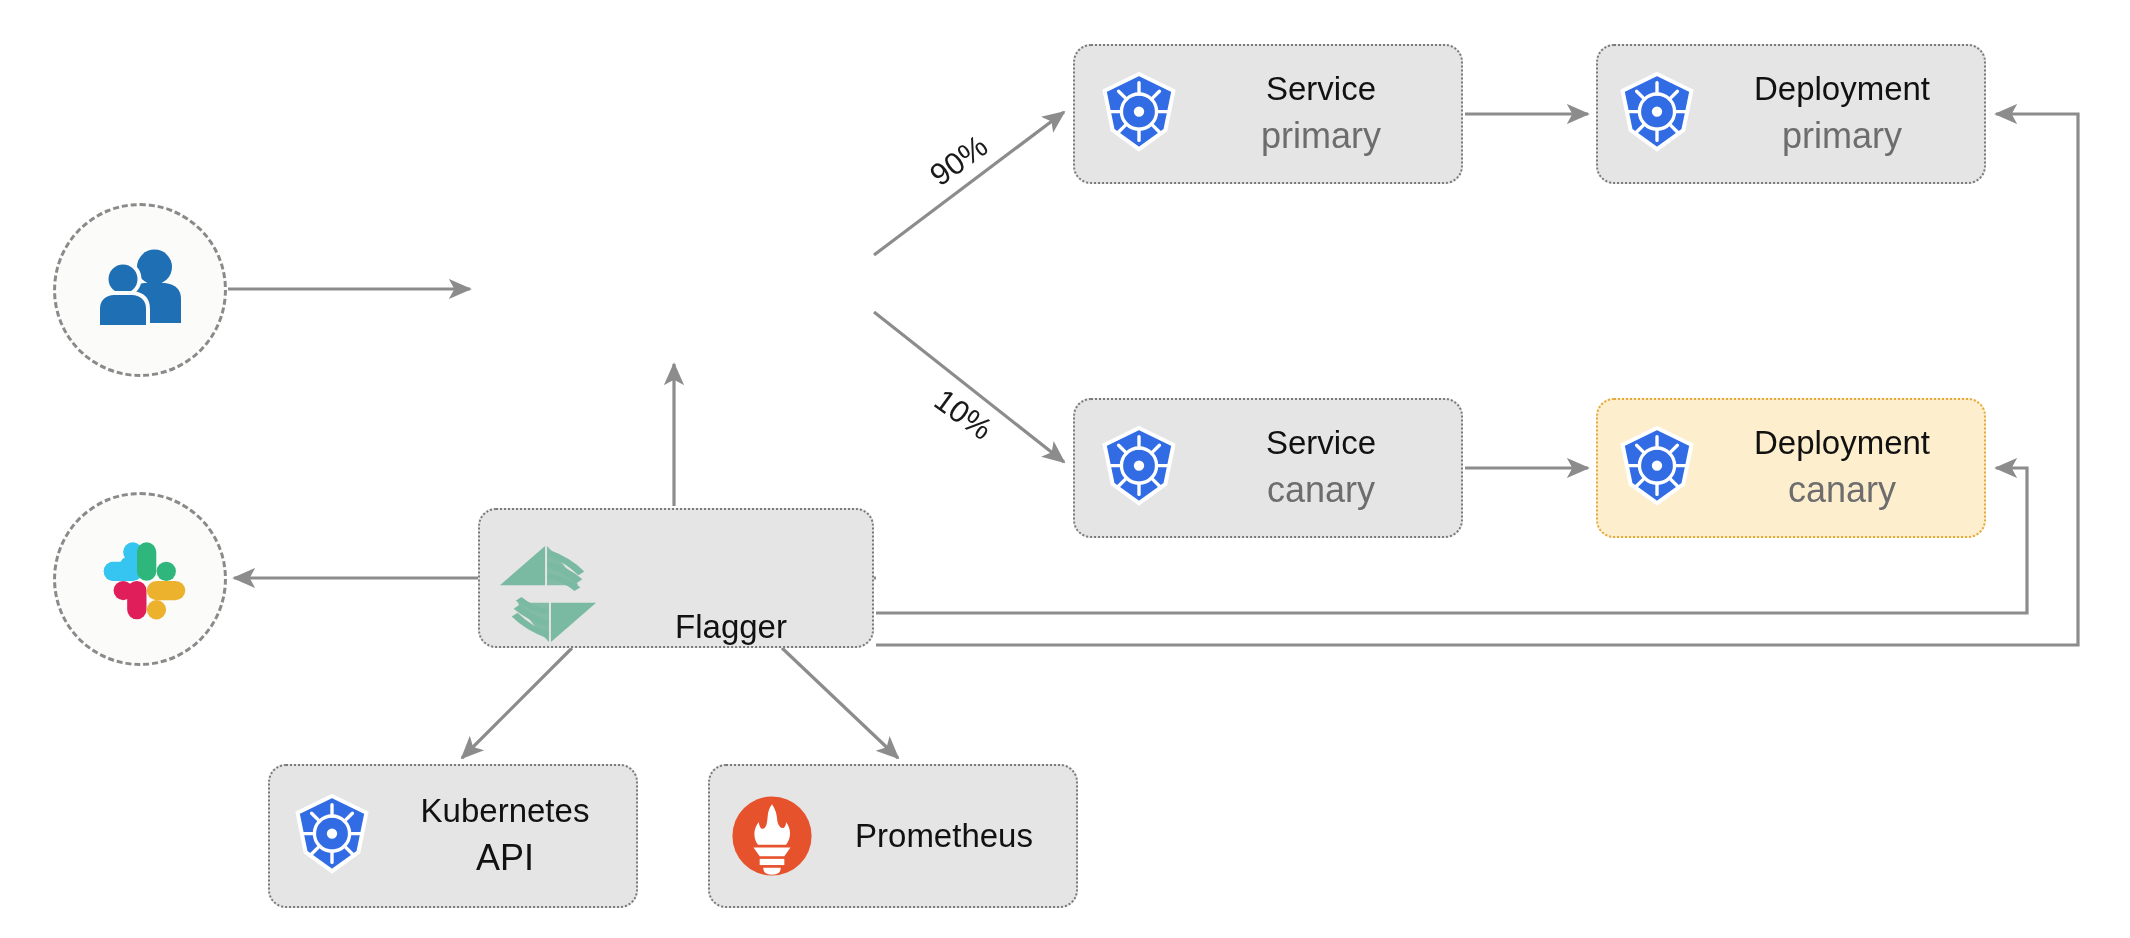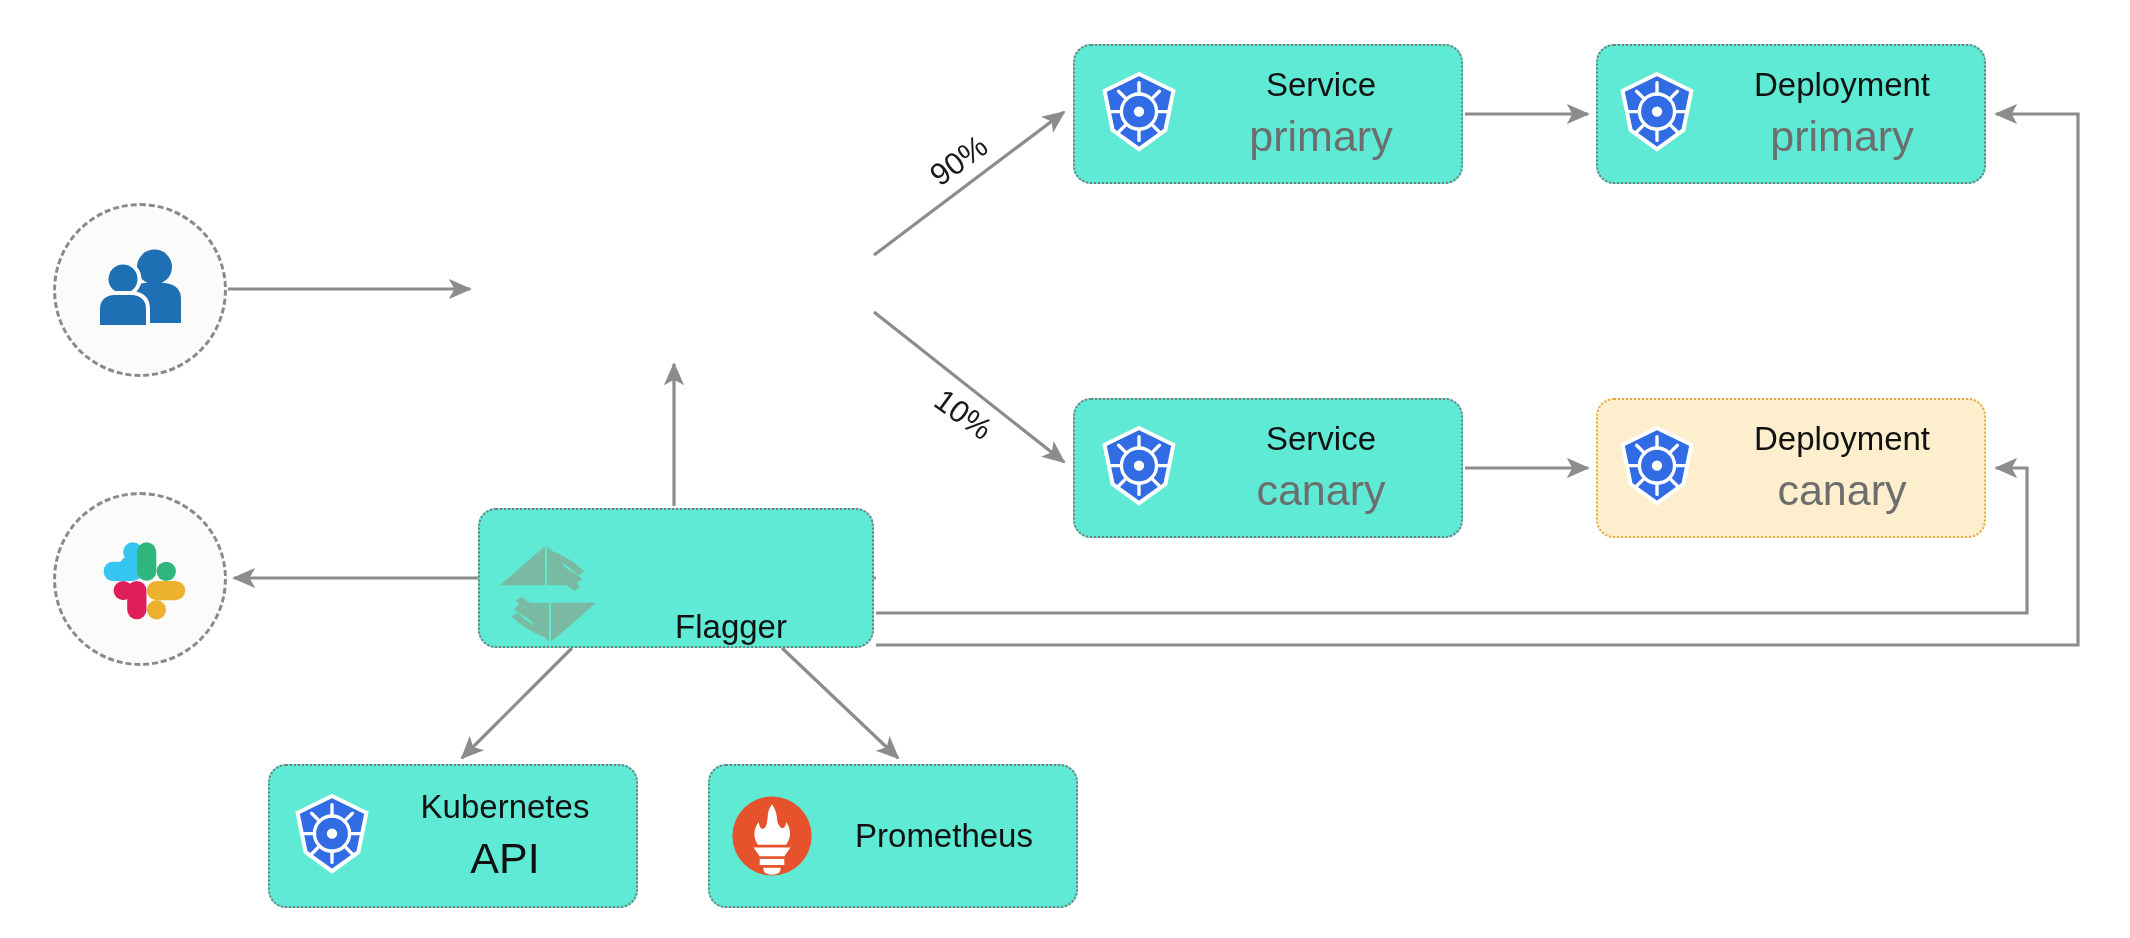--- a/index.html
+++ b/index.html
@@ -26,21 +26,21 @@
     height: 938px;
   }
 
   
   .node {
     position: absolute;
     box-sizing: border-box;
     display: flex;
     flex-direction: row;
     align-items: center;
-    background: #5eead4;
+    background: #e5e5e5;
     border: 2.5px dotted #7a7a7a;
     border-radius: 18px;
   }
   .node.canary-highlight {
     background: #fdeecd;
     border-color: #e4a93a;
   }
   .node-icon {
     flex: 0 0 auto;
     display: flex;
@@ -54,21 +54,21 @@
     align-items: center;
     justify-content: center;
     line-height: 1.12;
   }
   .node-title {
     font-size: 33px;
     color: #111111;
     white-space: nowrap;
   }
   .node-sub {
-    font-size: 43px;
+    font-size: 36px;
     color: #6d6d6d;
     white-space: nowrap;
     margin-top: 8px;
   }
   .node-sub.dark {
     color: #111111;
   }
 
   
   .circle-node {

